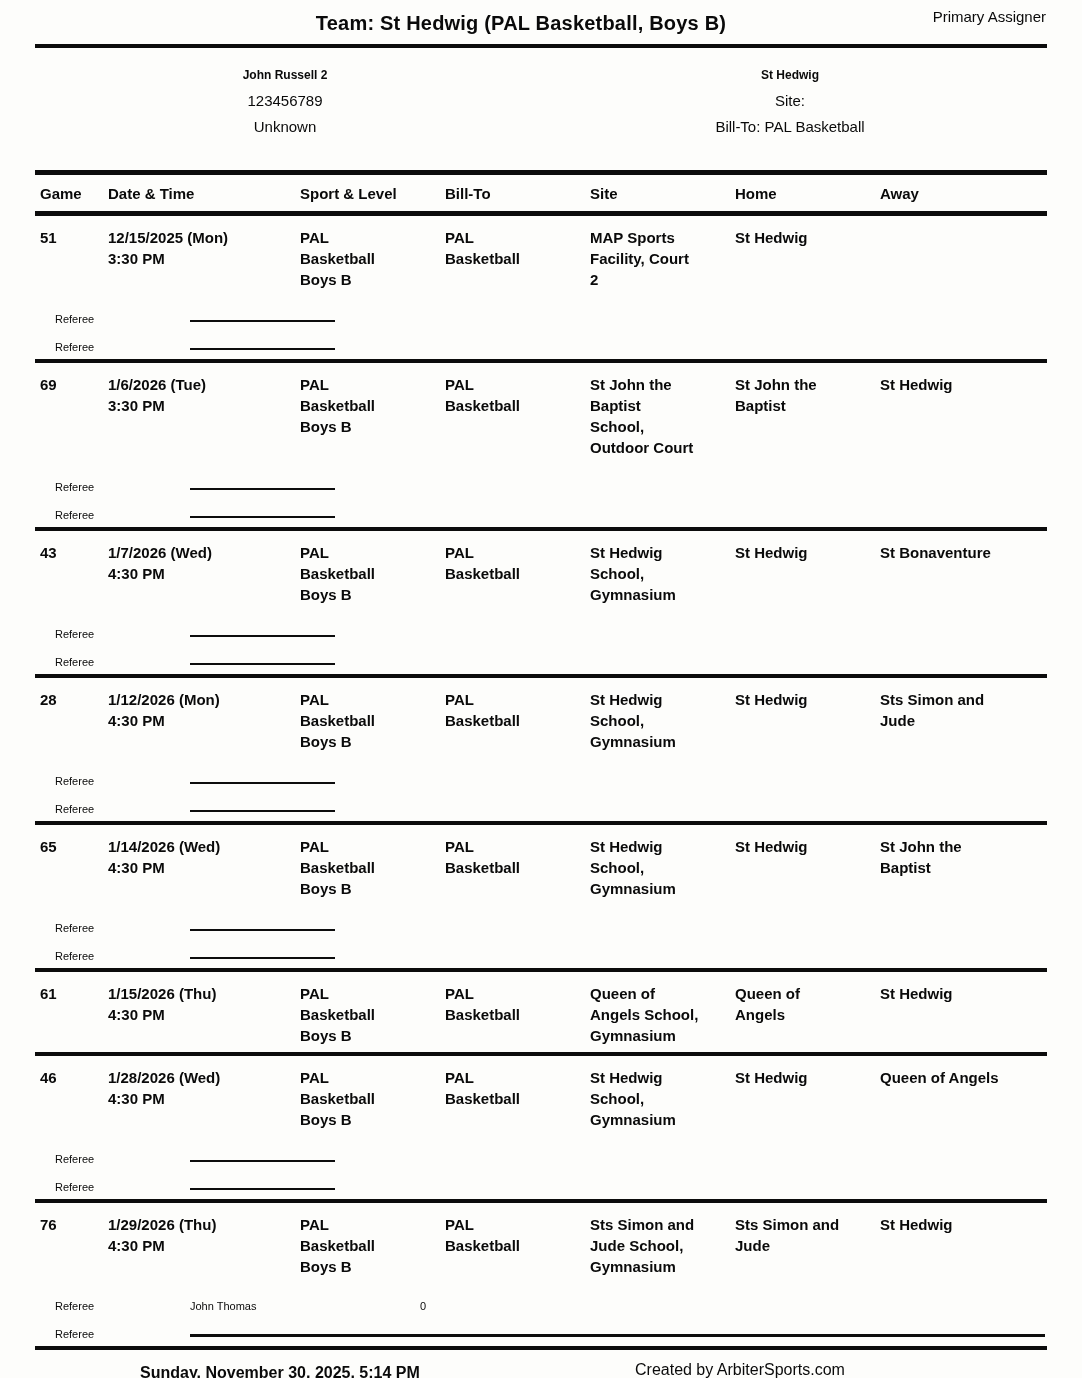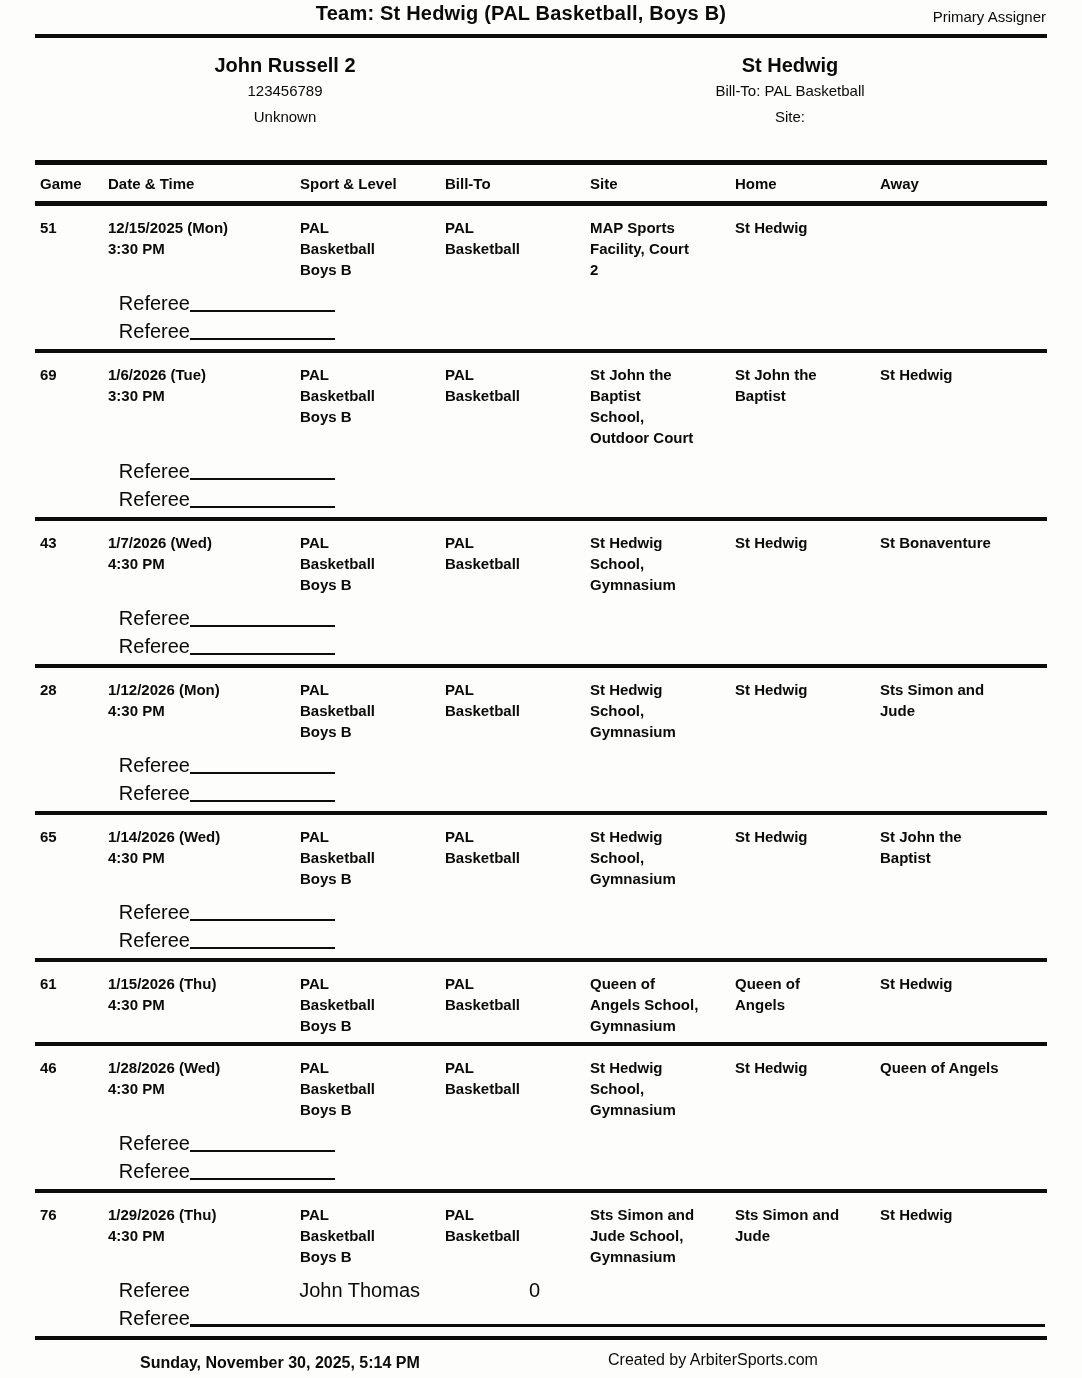--- a/index.html
+++ b/index.html
@@ -5,21 +5,21 @@
   * { margin: 0; padding: 0; box-sizing: border-box; }
   html, body { width: 1082px; height: 1378px; overflow: hidden; }
   body {
     background: #fdfdfb;
     color: #0a0a0a;
     font-family: "Liberation Sans", "DejaVu Sans", sans-serif;
     position: relative;
   }
 
   
-  .doc-header { position: relative; padding-top: 2px; border-radius: 7px; }
+  .doc-header { position: relative; padding-top: 12px; border-radius: 7px; }
   .doc-title {
     text-align: center;
     font-size: 20px;
     font-weight: 700;
     letter-spacing: 0.2px;
     margin-left: -40px;
   }
   .corner-label {
     position: absolute;
     top: 8px;
@@ -32,21 +32,21 @@
     background: #0c0c0c;
     margin: 0 35px;
   }
   .rule.title-rule { margin-top: 9px; }
 
   .contact-band {
     display: flex;
     padding: 14px 0 30px 0;
   }
   .contact-block { text-align: center; line-height: 26px; font-size: 15px; }
-  .contact-block .bold-line { font-weight: 700; font-size: 20px; }
+  .contact-block .bold-line { font-weight: 700; font-size: 12px; }
   .assigner-block { width: 300px; margin-left: 135px; }
   .team-block { width: 310px; margin-left: 200px; }
 
   
   .thead-rule-top { height: 5px; background: #0c0c0c; margin: 0 35px; }
   .thead-rule-bottom { height: 5px; background: #0c0c0c; margin: 0 35px; }
 
   .grid-row {
     display: grid;
     grid-template-columns: 68px 192px 145px 145px 145px 145px 165px;
@@ -66,23 +66,22 @@
     padding-right: 8px;
   }
 
   .game-row { position: relative; }
   .referees { padding-top: 7px; }
   .ref-row {
     display: flex;
     align-items: flex-end;
     height: 28px;
     padding-left: 55px;
-    font-size: 20px;
+    font-size: 11px;
     font-weight: 400;
-    text-align: right;
   }
   .ref-label { width: 135px; }
   .ref-name { width: 230px; }
   .ref-value { width: 120px; }
   .ref-line {
     display: inline-block;
     width: 145px;
     border-bottom: 2px solid #0d0d0d;
     height: 14px;
     margin-bottom: 3px;
@@ -94,42 +93,42 @@
     margin: 6px 35px 0 35px;
   }
 
   
   .doc-footer { position: relative; height: 40px; margin-top: 6px; }
   .footer-timestamp {
     position: absolute; left: 140px; top: 8px;
     font-size: 16px; font-weight: 700;
   }
   .footer-created {
-    position: absolute; left: 608px; top: 5px;
+    position: absolute; left: 635px; top: 5px;
     font-size: 16px; font-weight: 400;
   }
 </style>
 </head>
 <body>
 
 <div class="doc-header">
   <div class="doc-title">Team: St Hedwig (PAL Basketball, Boys B)</div>
   <div class="corner-label">Primary Assigner</div>
   <div class="rule title-rule"></div>
 
   <div class="contact-band">
     <div class="contact-block assigner-block">
       <div class="bold-line">John Russell 2</div>
       <div>123456789</div>
       <div>Unknown</div>
     </div>
     <div class="contact-block team-block">
       <div class="bold-line">St Hedwig</div>
+      <div>Site:</div>
       <div>Bill-To: PAL Basketball</div>
-      <div>Site:</div>
     </div>
   </div>
 </div>
 
 <div class="thead-rule-top"></div>
 <div class="grid-row thead">
   <div class="cell">Game</div>
   <div class="cell">Date &amp; Time</div>
   <div class="cell">Sport &amp; Level</div>
   <div class="cell">Bill-To</div>

